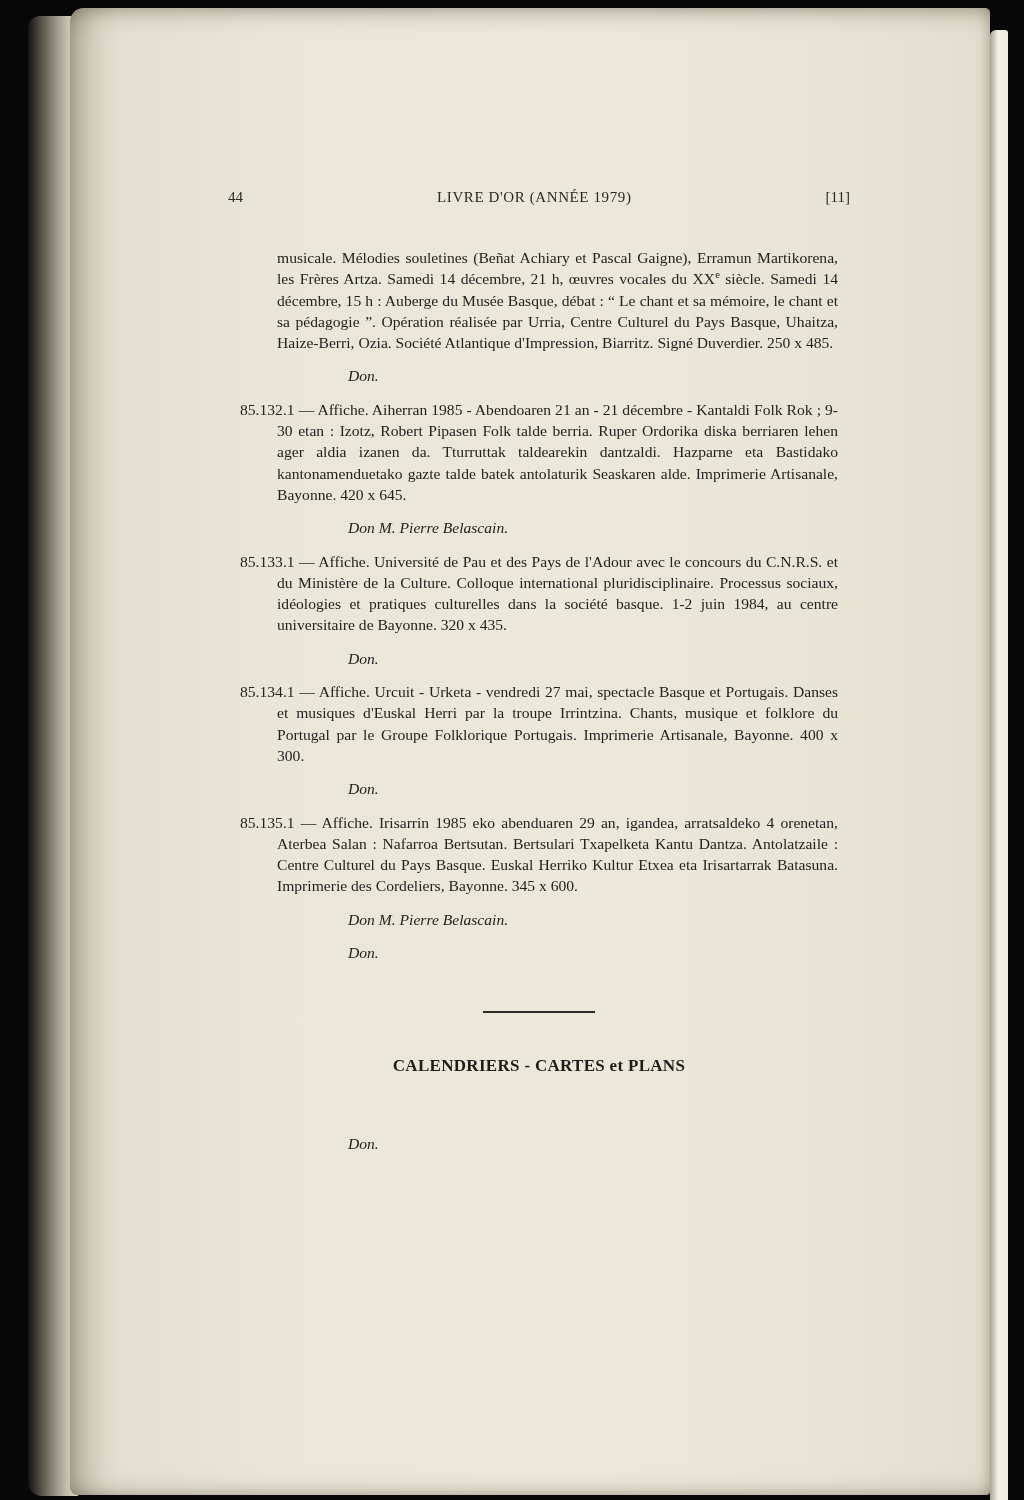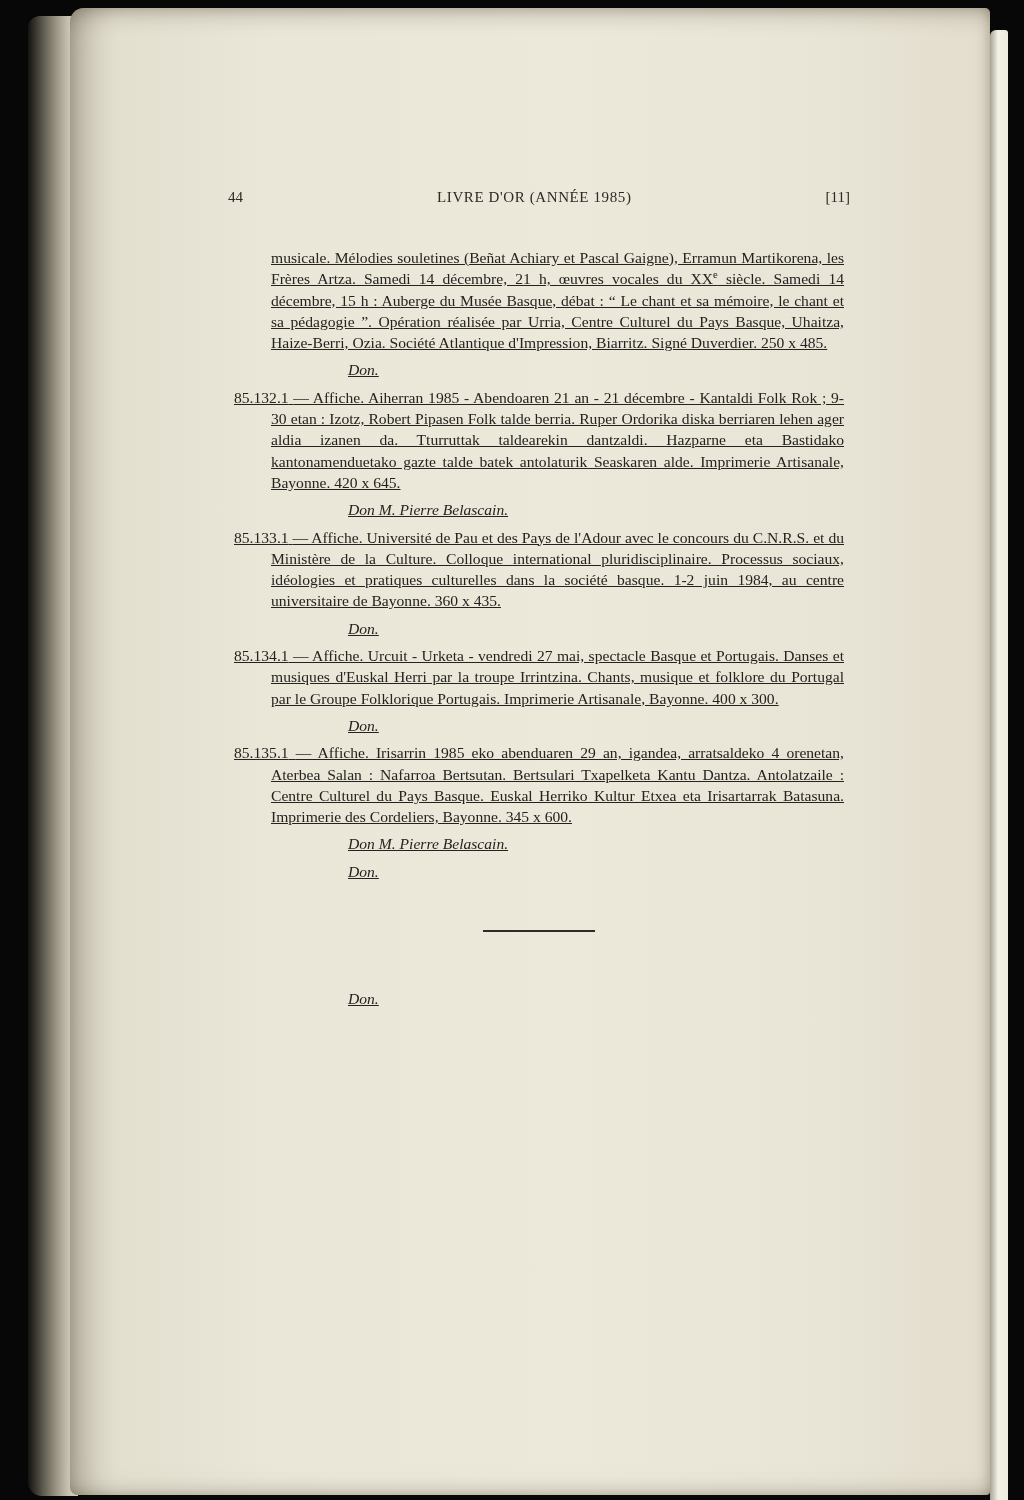--- a/index.html
+++ b/index.html
@@ -69,21 +69,21 @@
     color: #2b2a26;
     font-size: 15px;
     line-height: 19px;
   }
   .running-header .title { letter-spacing: 0.6px; }
   .text {
     font-size: 15.6px;
     line-height: 21.3px;
     color: #242320;
   }
-  .text p { margin: 6px; text-decoration: underline; }
+  .text p { margin: 12px; }
   .cont {
     padding-left: 37px;
     text-align: justify;
   }
   .entry-body {
     padding-left: 37px;
     text-indent: -37px;
     text-align: justify;
   }
   .don {
@@ -116,55 +116,56 @@
 
 <div class="scene">
 
   <div class="page-stack"></div>
 
   <div class="page">
     <div class="content">
 
       <div class="running-header">
         <span class="pagenum">44</span>
-        <span class="title">LIVRE D'OR (ANNÉE 1985)</span>
+        <span class="title">LIVRE D'OR (ANNÉE 1979)</span>
         <span class="folio">[11]</span>
       </div>
 
       <div class="text">
 
         <p class="cont"><span>musicale. Mélodies souletines (Beñat Achiary et Pascal Gaigne), Erramun Martikorena, les Frères Artza. Samedi 14 décembre, 21 h, œuvres vocales du XX</span><sup>e</sup><span> siècle. Samedi 14 décembre, 15 h : Auberge du Musée Basque, débat : “ Le chant et sa mémoire, le chant et sa pédagogie ”. Opération réalisée par Urria, Centre Culturel du Pays Basque, Uhaitza, Haize-Berri, Ozia. Société Atlantique d'Impression, Biarritz. Signé Duverdier. 250 x 485.</span></p>
         <p class="don">Don.</p>
 
         <div class="entry">
           <p class="entry-body"><span class="num">85.132.1</span> <span>— Affiche. Aiherran 1985 - Abendoaren 21 an - 21 décembre - Kantaldi Folk Rok ; 9-30 etan : Izotz, Robert Pipasen Folk talde berria. Ruper Ordorika diska berriaren lehen ager aldia izanen da. Tturruttak taldearekin dantzaldi. Hazparne eta Bastidako kantonamenduetako gazte talde batek antolaturik Seaskaren alde. Imprimerie Artisanale, Bayonne. 420 x 645.</span></p>
           <p class="don">Don M. Pierre Belascain.</p>
         </div>
 
         <div class="entry">
-          <p class="entry-body"><span class="num">85.133.1</span> <span>— Affiche. Université de Pau et des Pays de l'Adour avec le concours du C.N.R.S. et du Ministère de la Culture. Colloque international pluridisciplinaire. Processus sociaux, idéologies et pratiques culturelles dans la société basque. 1-2 juin 1984, au centre universitaire de Bayonne. 360 x 435.</span></p>
+          <p class="entry-body"><span class="num">85.133.1</span> <span>— Affiche. Université de Pau et des Pays de l'Adour avec le concours du C.N.R.S. et du Ministère de la Culture. Colloque international pluridisciplinaire. Processus sociaux, idéologies et pratiques culturelles dans la société basque. 1-2 juin 1984, au centre universitaire de Bayonne. 320 x 435.</span></p>
           <p class="don">Don.</p>
         </div>
 
         <div class="entry">
           <p class="entry-body"><span class="num">85.134.1</span> <span>— Affiche. Urcuit - Urketa - vendredi 27 mai, spectacle Basque et Portugais. Danses et musiques d'Euskal Herri par la troupe Irrintzina. Chants, musique et folklore du Portugal par le Groupe Folklorique Portugais. Imprimerie Artisanale, Bayonne. 400 x 300.</span></p>
           <p class="don">Don.</p>
         </div>
 
         <div class="entry">
           <p class="entry-body"><span class="num">85.135.1</span> <span>— Affiche. Irisarrin 1985 eko abenduaren 29 an, igandea, arratsaldeko 4 orenetan, Aterbea Salan : Nafarroa Bertsutan. Bertsulari Txapelketa Kantu Dantza. Antolatzaile : Centre Culturel du Pays Basque. Euskal Herriko Kultur Etxea eta Irisartarrak Batasuna. Imprimerie des Cordeliers, Bayonne. 345 x 600.</span></p>
           <p class="don">Don M. Pierre Belascain.</p>
         </div>
 
         <div class="entry">
           <p class="don">Don.</p>
         </div>
 
         <div class="rule"></div>
 
+        <h2 class="section-heading">CALENDRIERS - CARTES et PLANS</h2>
 
         <div class="entry section-entry">
           <p class="don">Don.</p>
         </div>
 
       </div>
     </div>
   </div>
 
   <div class="next-page"></div>

